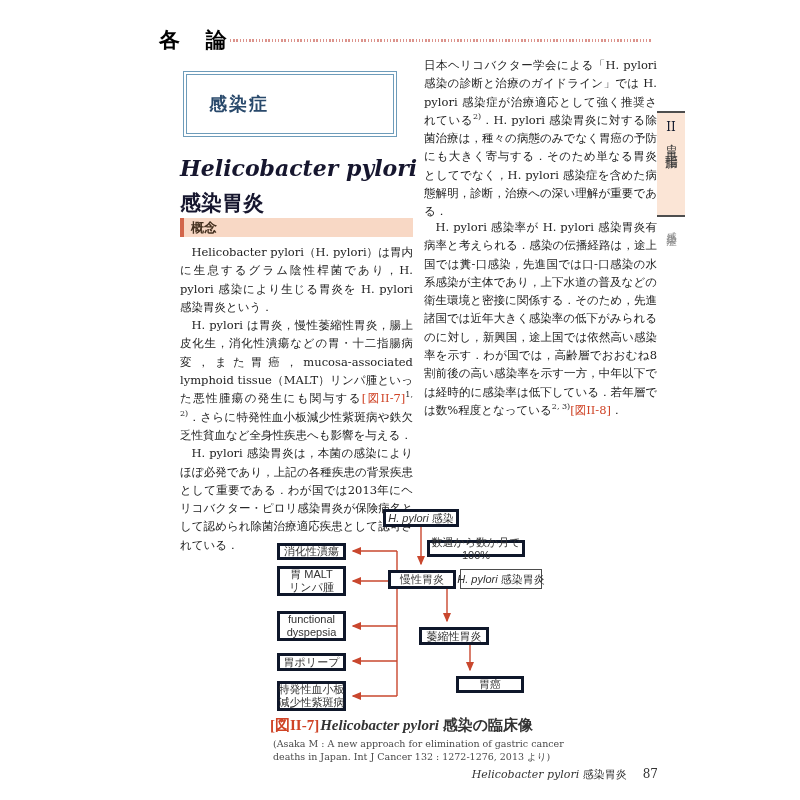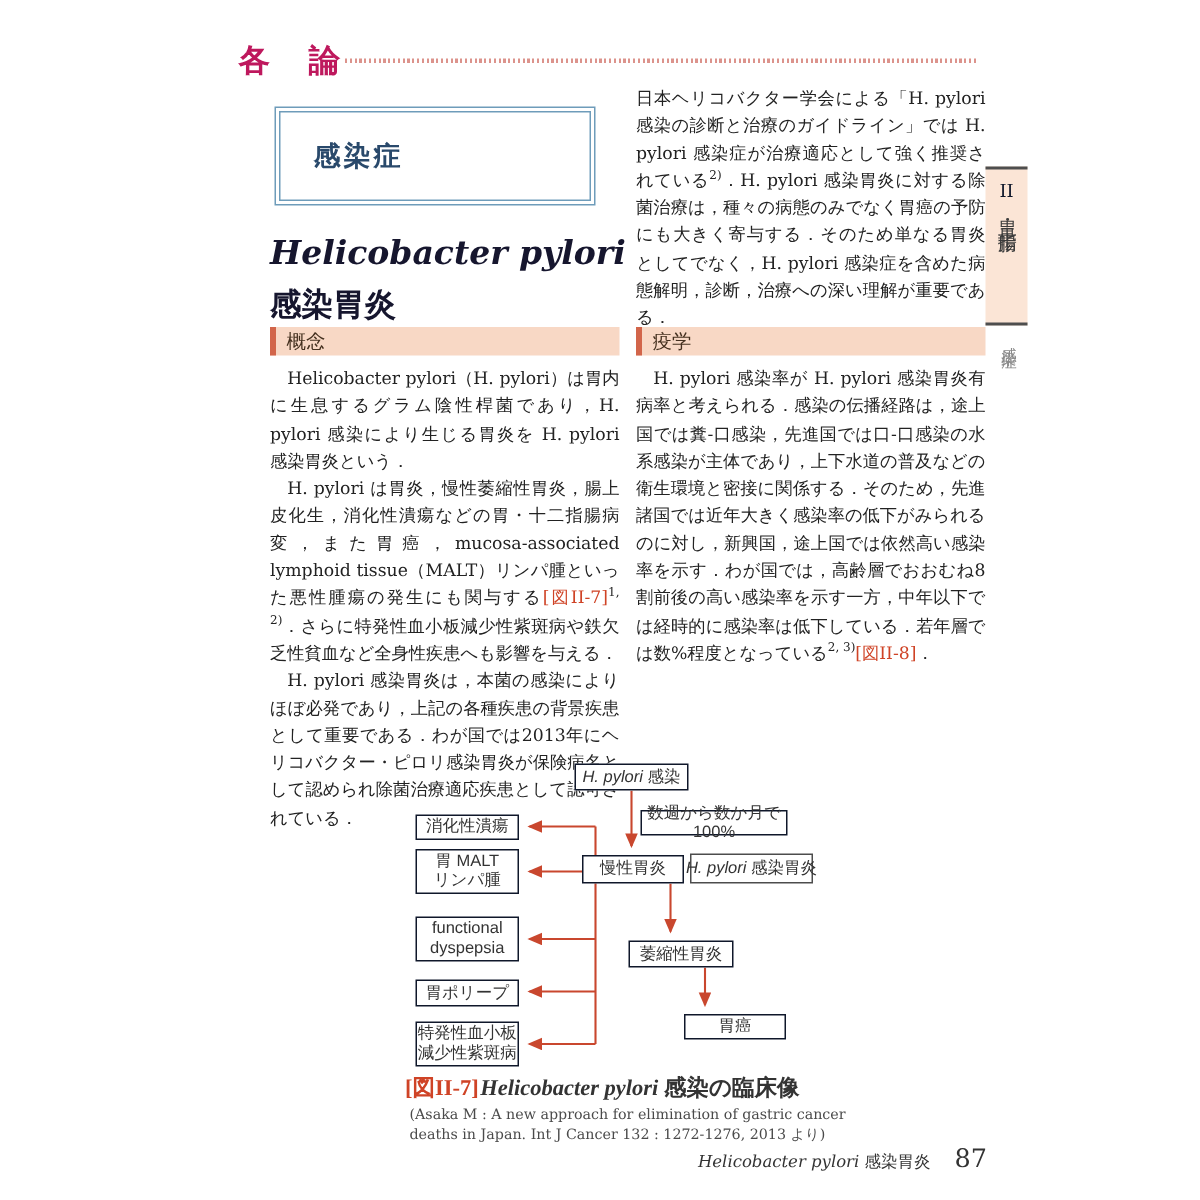--- a/index.html
+++ b/index.html
@@ -4,68 +4,68 @@
 <style>
   :root{
     --accent-red:#cf4326; --arrow-red:#c9472e; --bar-bg:#f8d8c5; --bar-border:#d2654a;
     --box-blue:#6e9cba; --navy:#29496b; --tab-bg:#fbe5d6; --rule-pink:#dc938c;
   }
   *{box-sizing:border-box; margin:0; padding:0;}
   body{background:#fff; font-family:"DejaVu Serif", serif;}
   .page{position:relative; width:800px; height:800px; background:#fff; overflow:hidden; color:#252525;}
 
   .section-header{position:absolute; left:159px; top:26px; font-family:"Liberation Sans",sans-serif;
-    font-weight:bold; font-size:21px; letter-spacing:10px; color:#be185d;}
+    font-weight:bold; font-size:21px; letter-spacing:10px; color:#000000;}
   .dotted-rule{position:absolute; left:230px; top:39px; width:422px; height:3px;
     background:repeating-linear-gradient(90deg, var(--rule-pink) 0 1.5px, transparent 1.5px 3.2px);}
 
   .category-box{position:absolute; left:183px; top:71px; width:214px; height:66px; border:1px solid var(--box-blue);}
   .category-box-inner{position:absolute; inset:2px; border:1px solid var(--box-blue);
     display:flex; align-items:center; padding-left:22px;}
   .category-label{font-family:"Liberation Sans",sans-serif; font-weight:bold; font-size:18px;
     color:var(--navy); letter-spacing:2px;}
 
   .article-title{position:absolute; left:180px; top:150px; width:252px; line-height:30px; color:#16162e;}
   .article-title .latin{font-style:italic; font-size:22px;}
   .article-title .jp{font-size:21px;}
 
   .col{position:absolute; width:233px;}
   .col-left{left:180px;}
   .col-right{left:424px;}
 
   .sec-bar{height:19px; background:var(--bar-bg); border-left:4px solid var(--bar-border);
     display:flex; align-items:center; padding-left:7px; font-family:"Liberation Sans",sans-serif;
-    font-weight:normal; font-size:13px; color:#44301f; margin-bottom:6px;}
+    font-weight:bold; font-size:13px; color:#44301f; margin-bottom:6px;}
   .bodytext{font-size:11.5px; line-height:18.3px; text-align:justify; color:#222;}
   .bodytext.indent{text-indent:11.5px;}
   .figref{color:var(--accent-red);}
   sup.ref{font-size:8px; vertical-align:super; line-height:0;}
 
   .diagram{position:absolute; left:270px; top:500px; width:290px; height:220px;}
   .diagram svg{position:absolute; inset:0; width:100%; height:100%;}
   .arrow{stroke:var(--arrow-red); stroke-width:1.4; fill:none;}
   .arrowhead{fill:var(--arrow-red);}
-  .dbox{position:absolute; background:#fff; border:1px solid #0f172a; display:flex; flex-direction:column;
+  .dbox{position:absolute; background:#fff; border:3px solid #0f172a; display:flex; flex-direction:column;
     align-items:center; justify-content:center; font-family:"Liberation Sans",sans-serif; font-size:11px;
     line-height:13px; color:#333; text-align:center;}
   .dbox .row{display:block; white-space:nowrap;}
   .dbox .latin{font-style:italic;}
   .dbox.bold-border{border:1.5px solid #4c4c4c;}
 
   .fig-caption{position:absolute; left:270px; top:716px; font-family:Liberation Serif, serif;
     font-weight:bold; font-size:15px; color:#333;}
   .fig-caption .figno{color:var(--accent-red); margin-right:1px;}
   .fig-caption .latin{font-style:italic;}
   .fig-citation{position:absolute; left:273px; top:738px; width:317px; font-size:9.5px;
     line-height:12.5px; color:#4a4a4a;}
 
   .footer{position:absolute; left:380px; top:763px; width:278px; text-align:right; color:#333;}
   .footer .latin{font-style:italic; font-size:11px;}
   .footer .jp{font-size:11px;}
-  .footer .pageno{font-size:17px; margin-left:16px;text-align:center;}
+  .footer .pageno{font-size:12px; margin-left:16px;text-align:center;}
 
   .side-tab{position:absolute; left:657px; top:111px; width:28px; height:106px; background:var(--tab-bg);
     border-top:2px solid #4e4e4e; border-bottom:2px solid #4e4e4e; display:flex; flex-direction:column;
     align-items:center; padding-top:7px;}
   .side-tab .roman{color:#0f172a; font-size:12px;}
   .side-tab .vtext{writing-mode:vertical-rl; text-orientation:mixed; font-size:12.5px; color:#3c3c3c;
     margin-top:3px; letter-spacing:2px;}
   .side-sub{position:absolute; left:665px; top:223px; writing-mode:vertical-rl; font-size:10.5px;
     color:#8a8a8a; letter-spacing:2px;}
 </style>
@@ -98,23 +98,20 @@
     <p class="bodytext indent">Helicobacter pylori（H. pylori）は胃内に生息するグラム陰性桿菌であり，H. pylori 感染により生じる胃炎を H. pylori 感染胃炎という．</p>
     <p class="bodytext indent"><span>H. pylori は胃炎，慢性萎縮性胃炎，腸上皮化生，消化性潰瘍などの胃・十二指腸病変，また胃癌，mucosa-associated lymphoid tissue（MALT）リンパ腫といった悪性腫瘍の発生にも関与する</span><span class="figref">[図II-7]</span><sup class="ref">1, 2)</sup><span>．さらに特発性血小板減少性紫斑病や鉄欠乏性貧血など全身性疾患へも影響を与える．</span></p>
     <p class="bodytext indent">H. pylori 感染胃炎は，本菌の感染によりほぼ必発であり，上記の各種疾患の背景疾患として重要である．わが国では2013年にヘリコバクター・ピロリ感染胃炎が保険病名として認められ除菌治療適応疾患として認可されている．</p>
   </div>
 
   <div class="col col-right" style="top:56px;">
     <p class="bodytext"><span>日本ヘリコバクター学会による「H. pylori 感染の診断と治療のガイドライン」では H. pylori 感染症が治療適応として強く推奨されている</span><sup class="ref">2)</sup><span>．H. pylori 感染胃炎に対する除菌治療は，種々の病態のみでなく胃癌の予防にも大きく寄与する．そのため単なる胃炎としてでなく，H. pylori 感染症を含めた病態解明，診断，治療への深い理解が重要である．</span></p>
   </div>
 
   <div class="col col-right" style="top:218px;">
-    <div class="sec-bar">
-      <span>疫学</span>
-    </div>
     <p class="bodytext indent"><span>H. pylori 感染率が H. pylori 感染胃炎有病率と考えられる．感染の伝播経路は，途上国では糞-口感染，先進国では口-口感染の水系感染が主体であり，上下水道の普及などの衛生環境と密接に関係する．そのため，先進諸国では近年大きく感染率の低下がみられるのに対し，新興国，途上国では依然高い感染率を示す．わが国では，高齢層でおおむね8割前後の高い感染率を示す一方，中年以下では経時的に感染率は低下している．若年層では数%程度となっている</span><sup class="ref">2, 3)</sup><span class="figref">[図II-8]</span><span>．</span></p>
   </div>
 
 
   <div class="diagram">
     <svg viewBox="0 0 290 220">
       <defs>
         <marker id="ah" markerWidth="7" markerHeight="7" refX="6" refY="3" orient="auto">
           <path class="arrowhead" d="M0,0 L7,3 L0,6 Z"></path>
         </marker>

